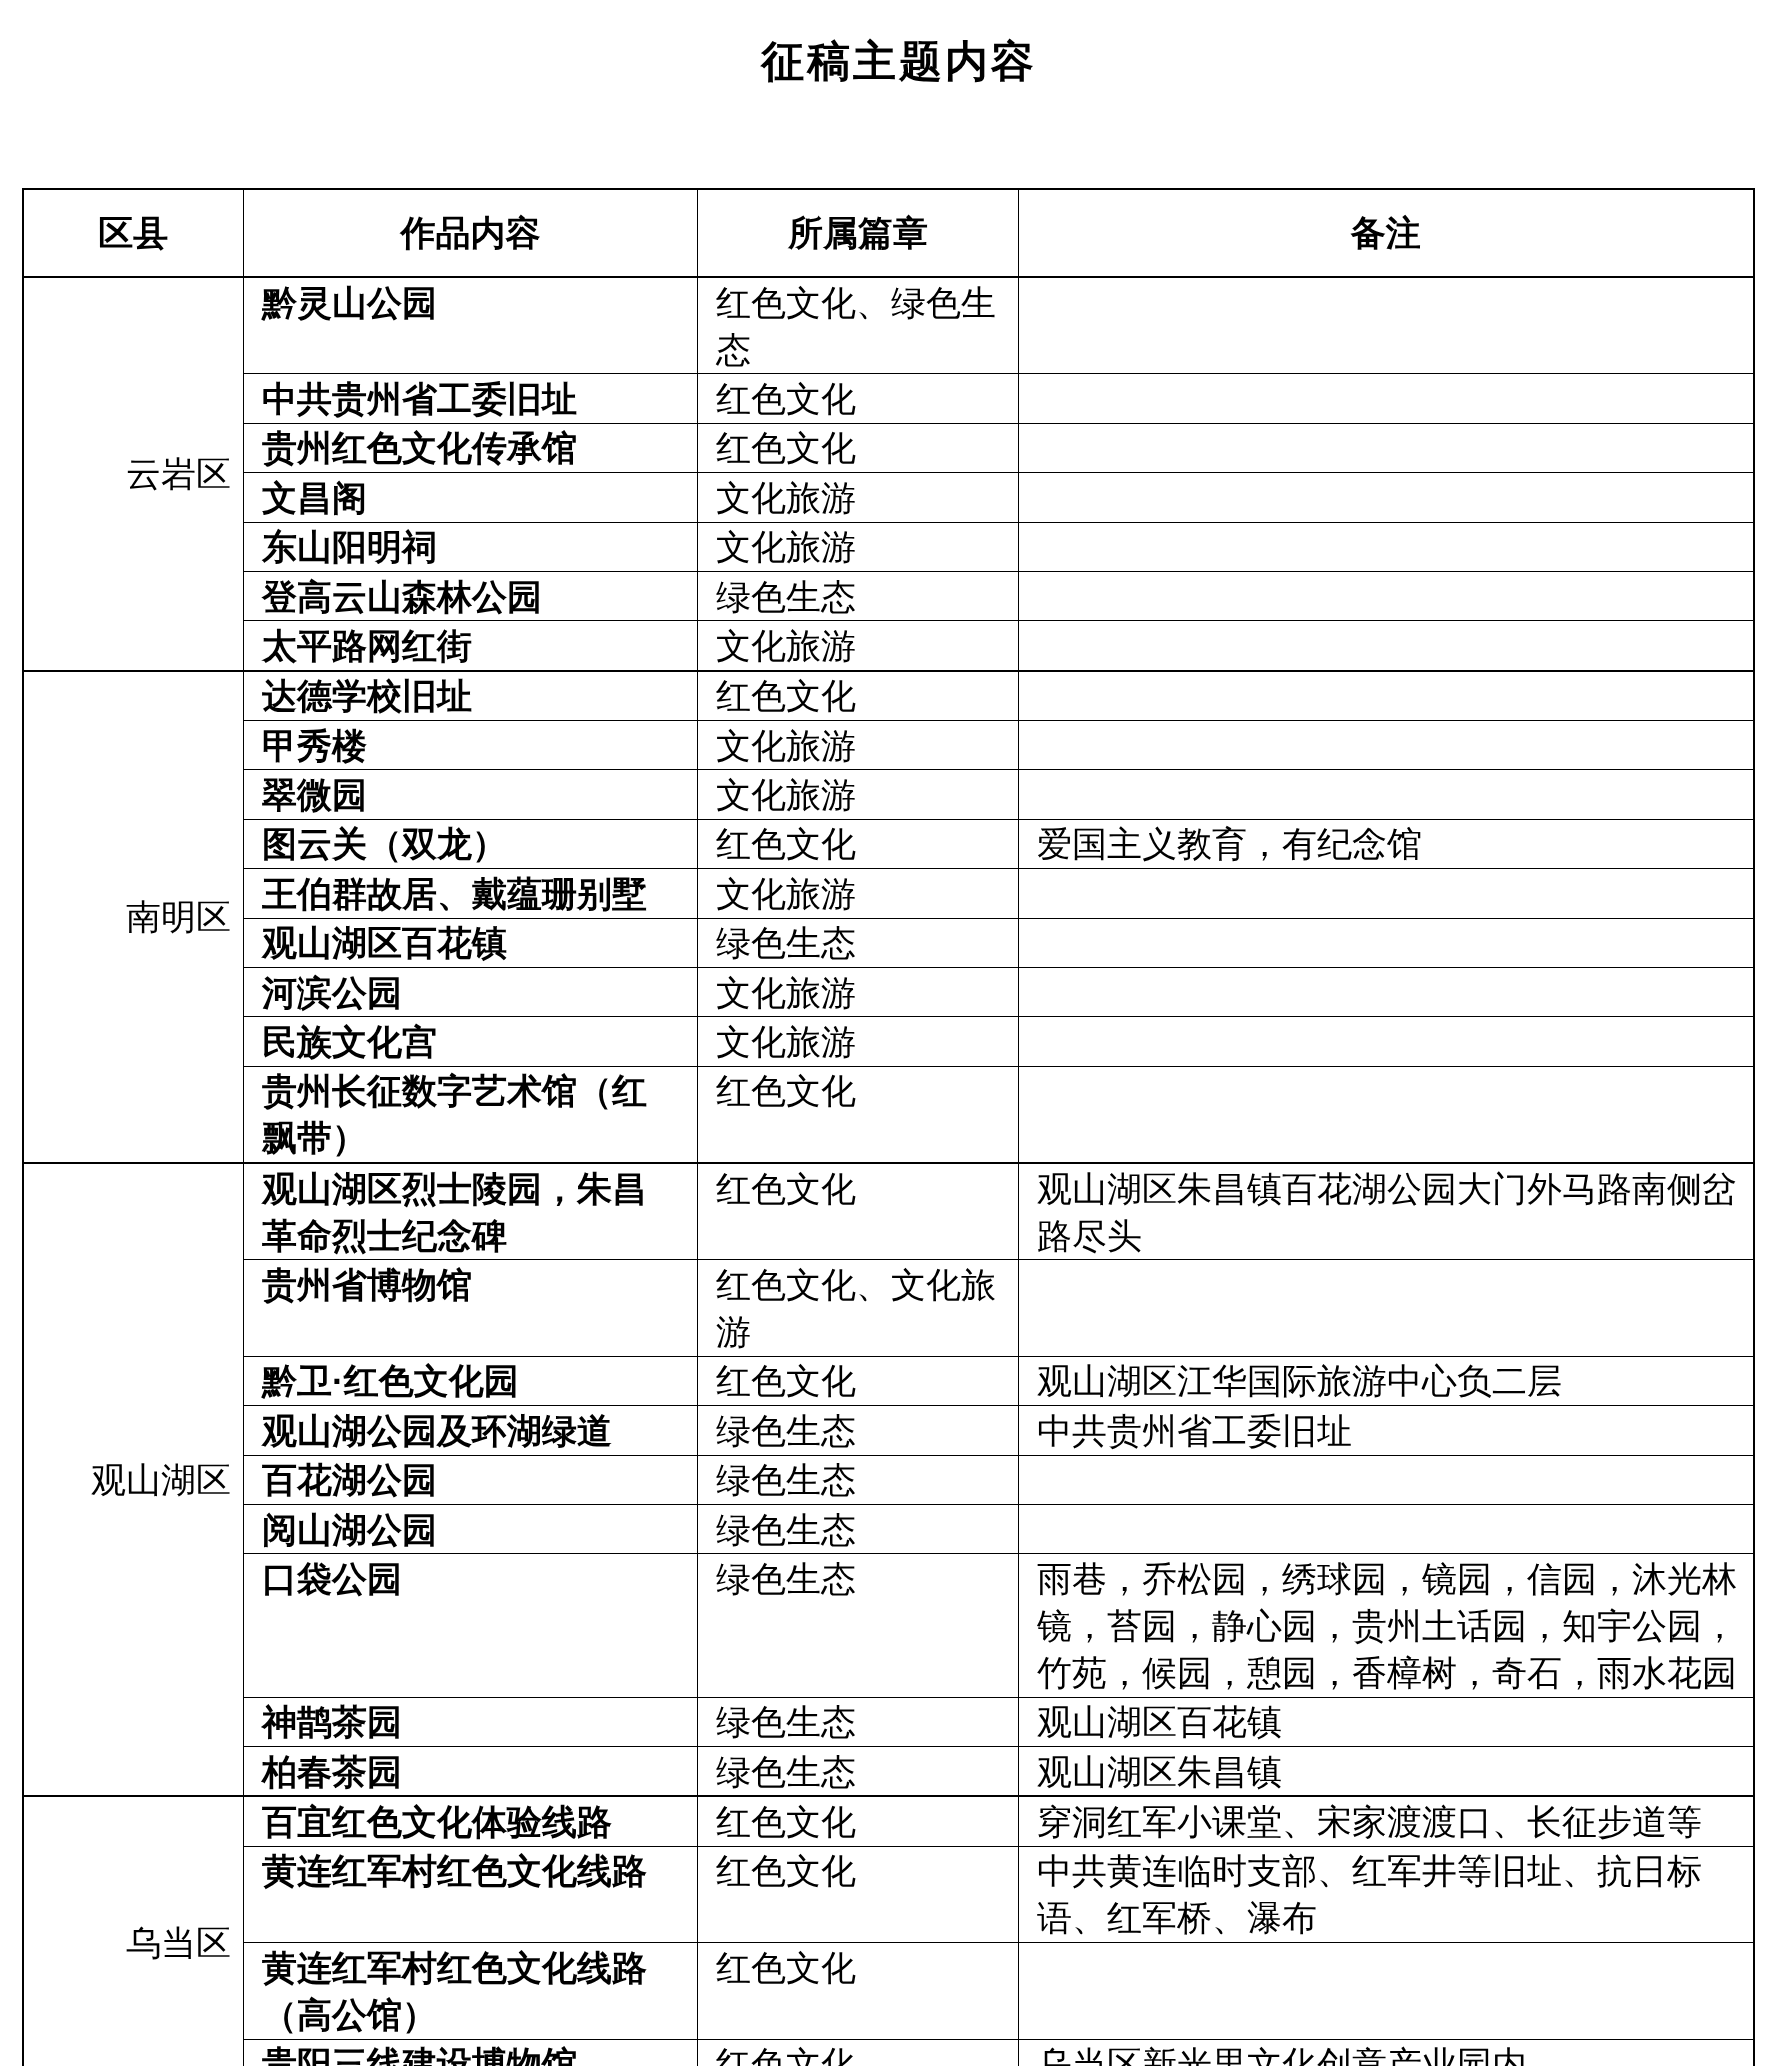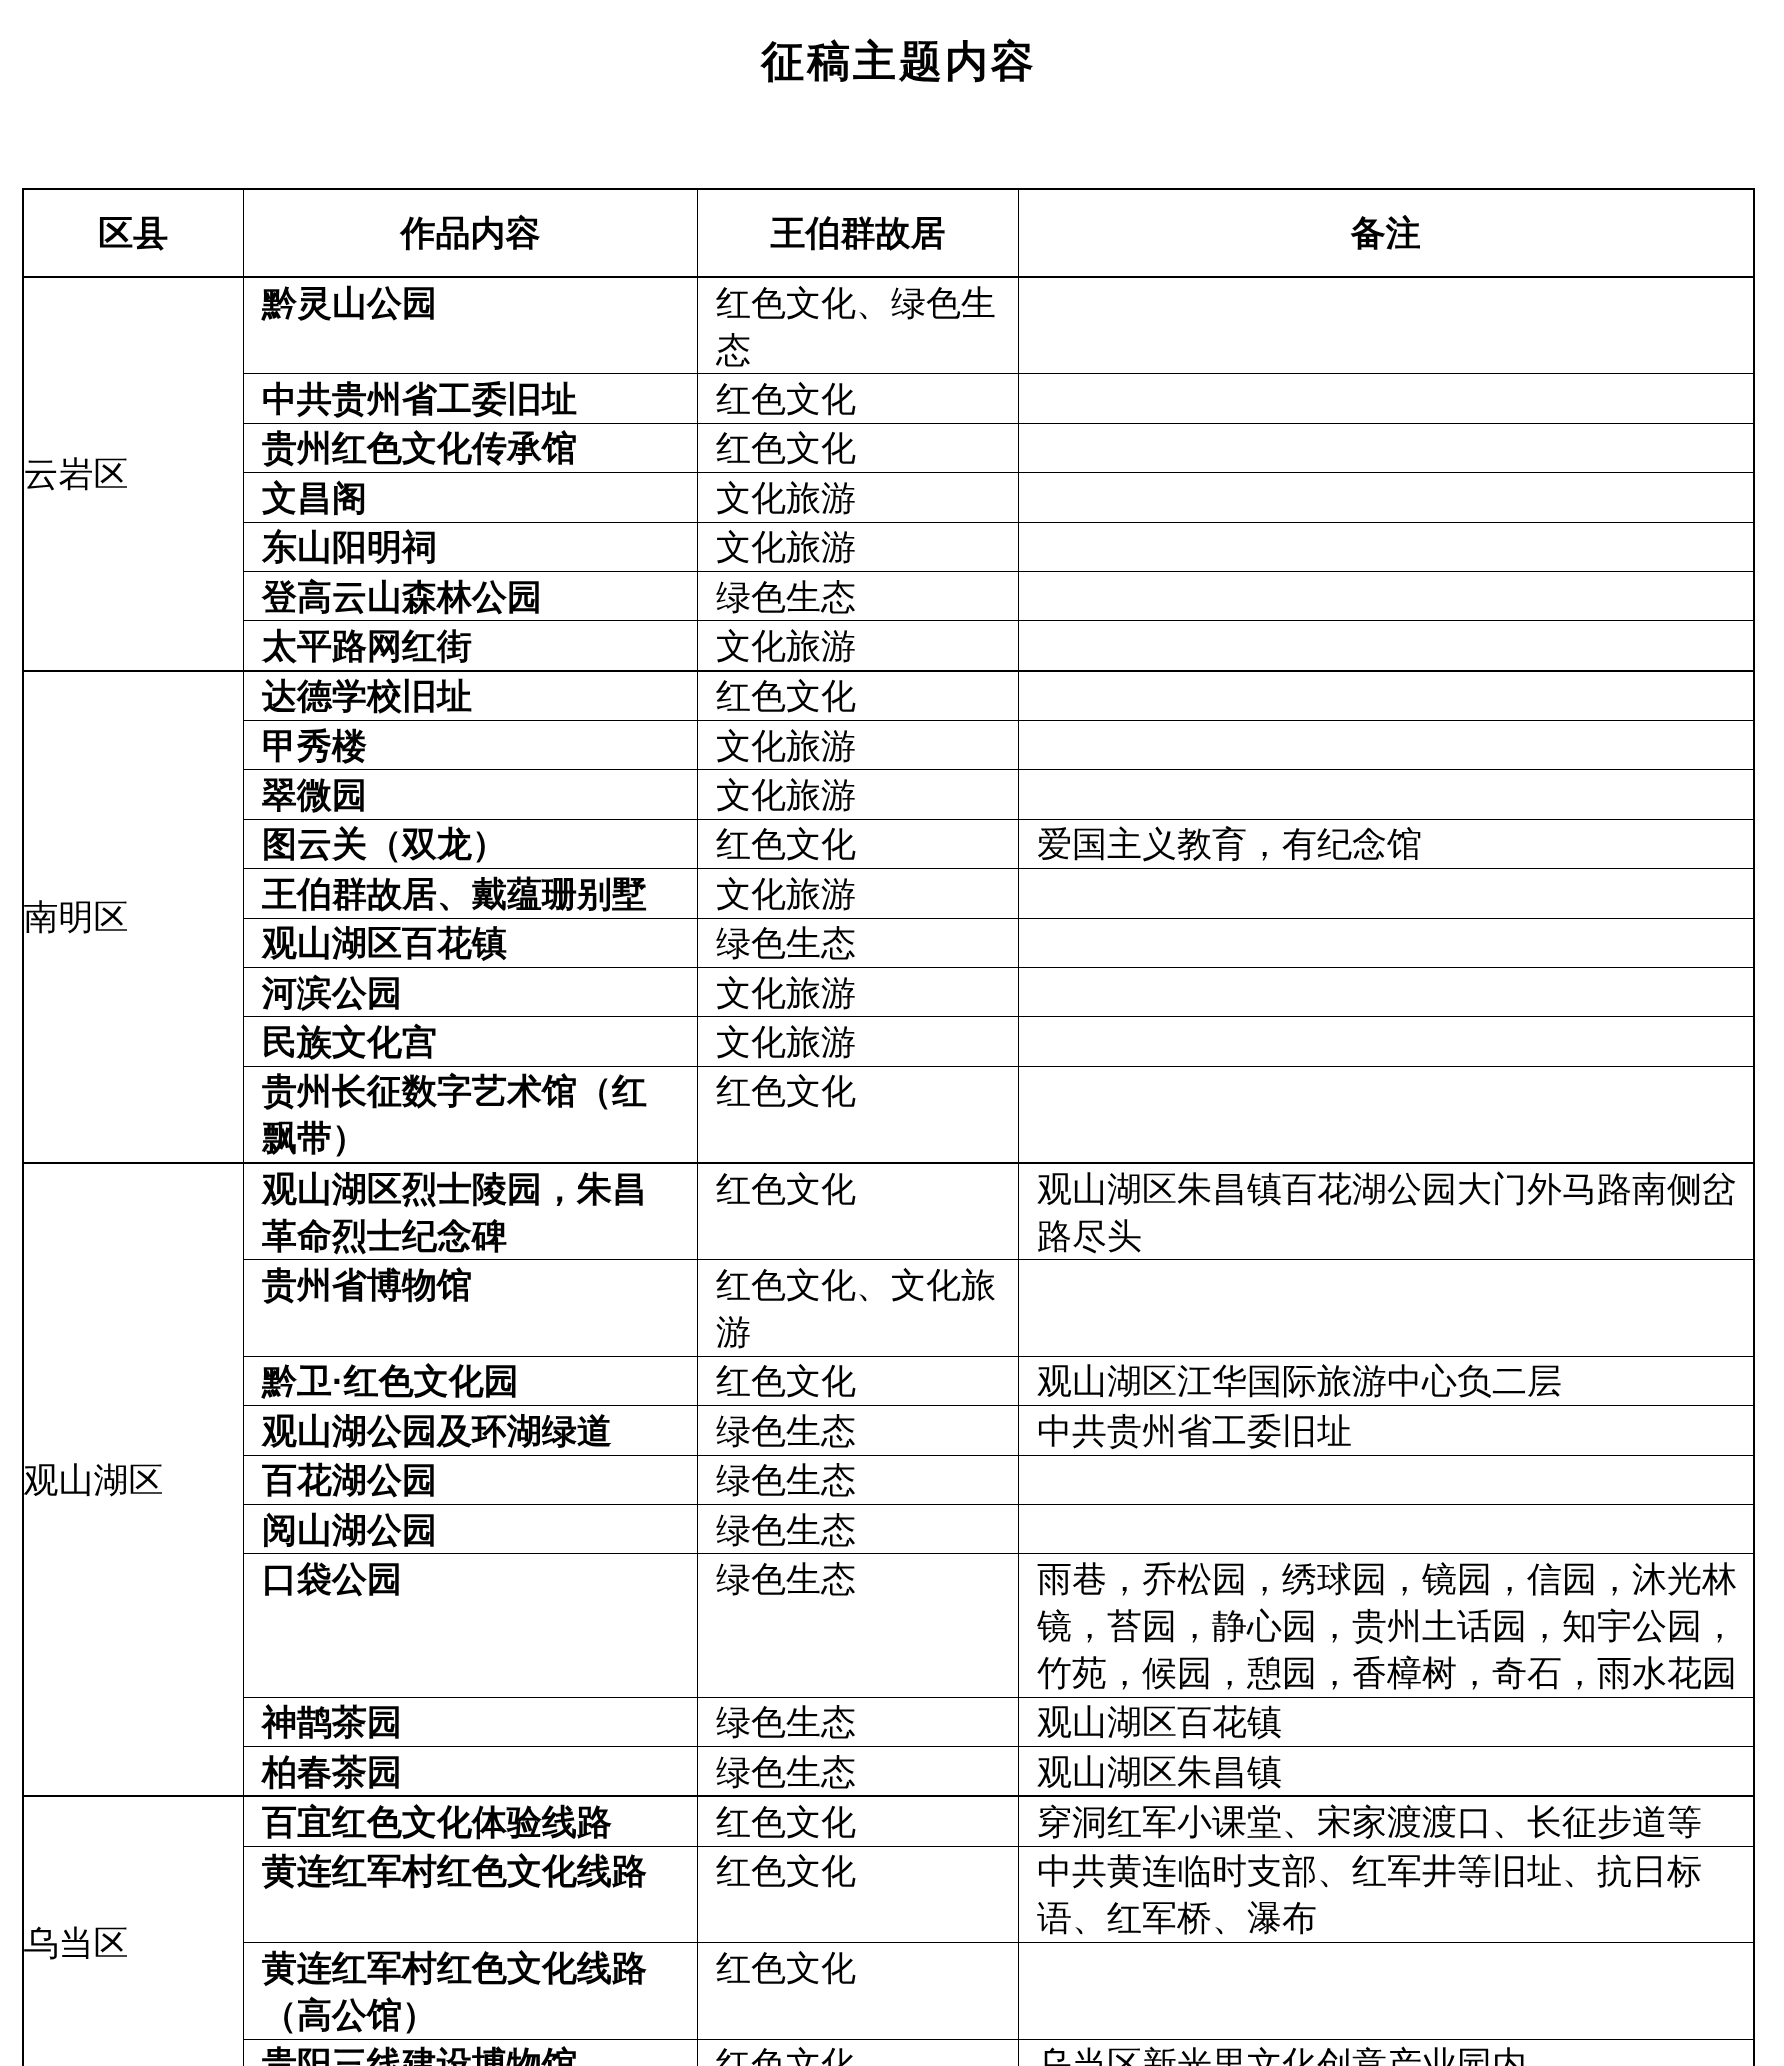--- a/index.html
+++ b/index.html
@@ -63,23 +63,23 @@
     padding: 0.7px 5.8px 0.7px 18px;
     height: 47px;
     word-break: break-all;
     overflow-wrap: anywhere;
   }
   .theme-table tbody td.content {
     padding-right: 30px;
     font-weight: bold;
   }
   .theme-table tbody td.district {
-    text-align: left;
+    text-align: right;
     vertical-align: middle;
-    padding: 0;
+    padding: 12px;
     height: auto;
     word-break: keep-all;
   }
   .theme-table tbody tr.group-start td {
     border-top: 2.2px solid #000000;
   }
 </style>
 </head>
 <body>
 
@@ -91,21 +91,21 @@
     <colgroup>
       <col class="c-district">
       <col class="c-content">
       <col class="c-chapter">
       <col class="c-note">
     </colgroup>
     <thead>
       <tr>
         <th>区县</th>
         <th>作品内容</th>
-        <th>王伯群故居</th>
+        <th>所属篇章</th>
         <th>备注</th>
       </tr>
     </thead>
     <tbody id="table-body">
         <tr class="group-start">
           <td class="district" rowspan="7">云岩区</td>
           <td class="content">黔灵山公园</td>
           <td class="chapter">红色文化、绿色生态</td>
           <td class="note"></td>
         </tr>

